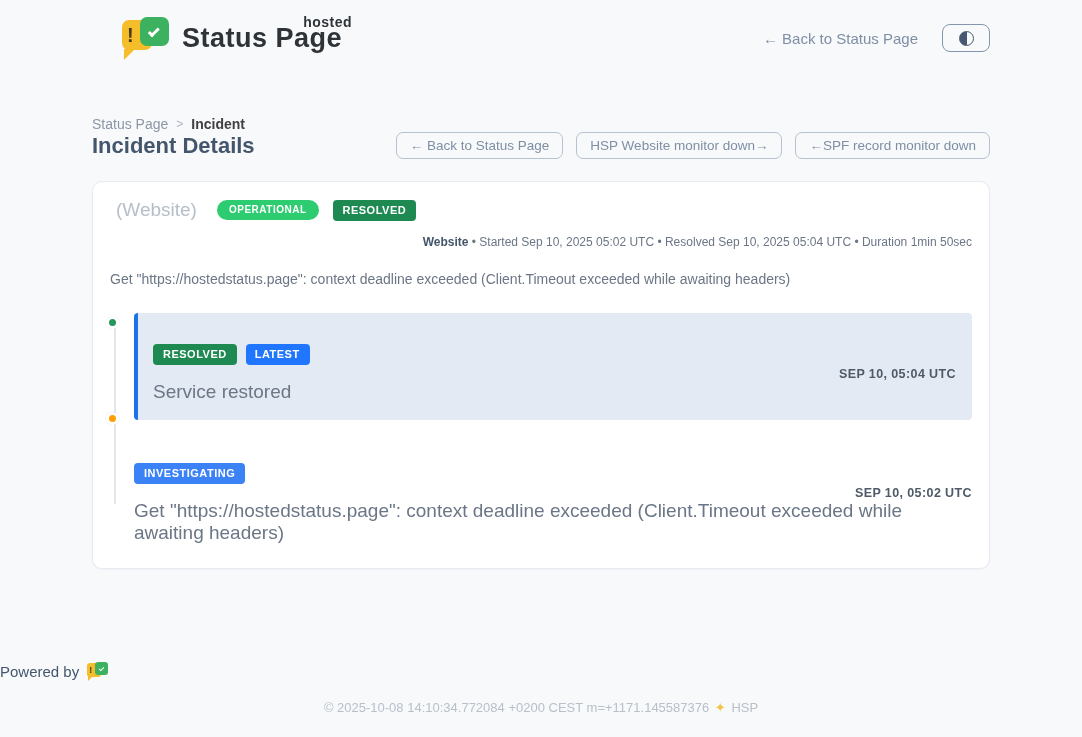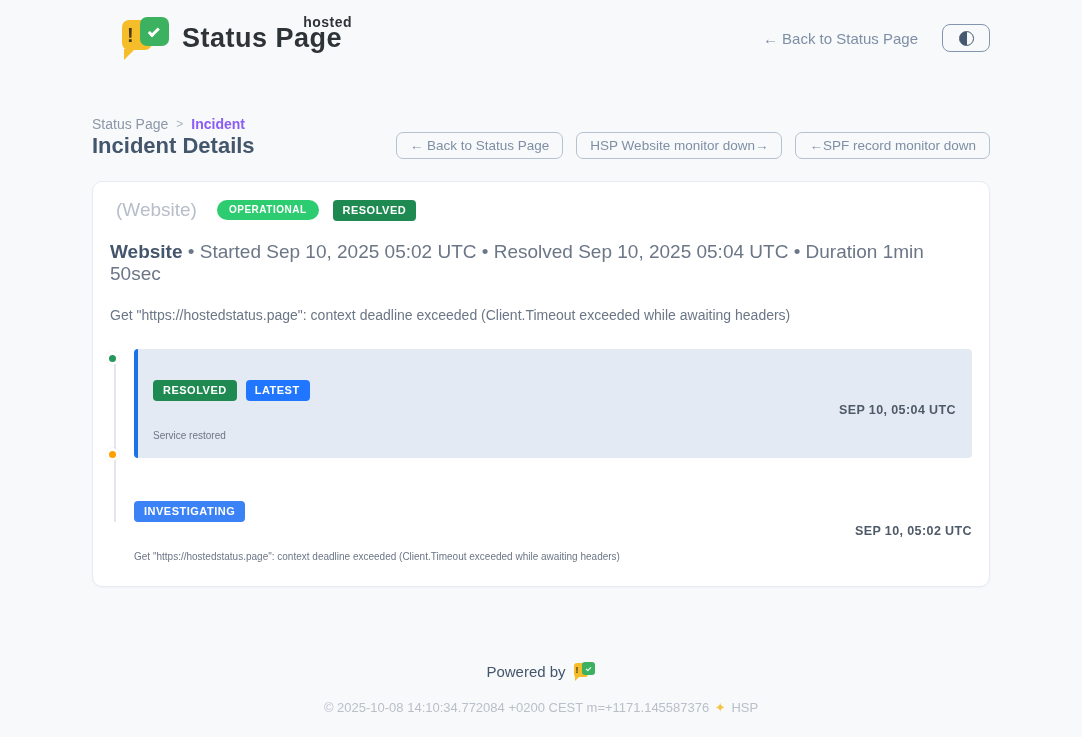--- a/index.html
+++ b/index.html
@@ -63,21 +63,21 @@
   .contrast-glyph {
     width:15px; height:15px; border-radius:50%;
     border:1.5px solid #46586f;
     background:linear-gradient(90deg,#46586f 0 50%, transparent 50% 100%);
   }
 
   
   .breadcrumb { margin-top:56px; font-size:14px; display:flex; gap:8px; align-items:center; }
   .crumb-link { color:#8b97a7; cursor:pointer; }
   .crumb-sep { color:#a9b3c0; font-size:12px; }
-  .crumb-current { color:#8b5cf6; font-weight:700;text-align:right; }
+  .crumb-current { color:#404040; font-weight:700;text-align:right; }
 
   .title-row {
     display:flex; align-items:center; justify-content:space-between;
   }
   .page-title { font-size:22px; font-weight:600; color:#44566c; }
   .nav-buttons { display:flex; gap:13px; }
   .nav-btn {
     border:1px solid #b7c2d0; border-radius:7px; background:transparent;
     color:#7e8fa5; font-size:13.5px; font-family:inherit;
     padding:4px 13px; height:27px; cursor:pointer; white-space:nowrap;
@@ -100,21 +100,21 @@
     text-transform:uppercase; letter-spacing:0.5px; line-height:1;
   }
   .badge-operational {
     background:#2ecc71; border-radius:999px;
     font-size:10px; padding:5px 12px; margin-left:20px;
   }
   .badge-resolved-hdr {
     background:#1e8a52; border-radius:4px;
     font-size:11px; padding:5px 10px; margin-left:14px;
   }
-  .incident-meta { margin-top:20px; font-size:19px; color:#6b7686; }
+  .incident-meta { margin-top:14px; font-size:12px; color:#6b7686;text-align:right; }
   .meta-component { font-weight:700; color:#44566c; }
   .incident-description { margin-top:22px; font-size:14px; color:#6b7686; }
 
   
   .timeline { position:relative; margin-top:26px; padding-left:24px; }
   .timeline::before {
     content:""; position:absolute; left:4px; top:12px; bottom:44px;
     width:2px; background:#e3e6ea;
   }
   .timeline-dot {
@@ -132,26 +132,26 @@
     margin-bottom:26px;
   }
   .entry-plain { padding:0 0 4px 0; }
   .entry-head { display:flex; align-items:center; justify-content:space-between; }
   .entry-badges { display:flex; gap:9px; }
   .badge-sm { border-radius:4px; font-size:11px; padding:5px 10px; }
   .badge-green { background:#1e8a52; }
   .badge-blue { background:#2176ff;padding-left:9px; }
   .badge-orange { background:#3b82f6; }
   .entry-time { font-size:12.5px; font-weight:700; color:#4e5a68; letter-spacing:0.4px;margin-top:40px; }
-  .entry-message { margin-top:13px; font-size:10px; color:#6b7686; }
+  .entry-message { font-size:19px; color:#6b7686; }
 
   
   .site-footer { margin-top:auto; text-align:center; padding-bottom:22px; }
   .powered-row {
-    display:flex; align-items:center; justify-content:center; gap:8px;
+    display:flex; align-items:center; justify-content:flex-start; gap:8px;
     font-size:15px; color:#44566c;
   }
   .footer-brand-icon { position:relative; width:22px; height:21px; display:inline-block; }
   .f-bubble-yellow {
     position:absolute; left:0; top:2px; width:14px; height:14px;
     background:#f6bd2a; border-radius:3px;
     display:flex; align-items:center; padding-left:2px;
     color:#473a16; font-weight:800; font-size:9px;
   }
   .f-bubble-yellow::after {

